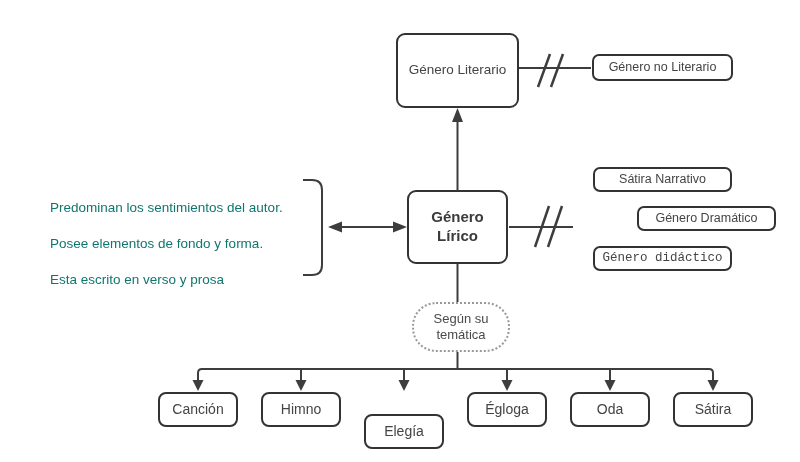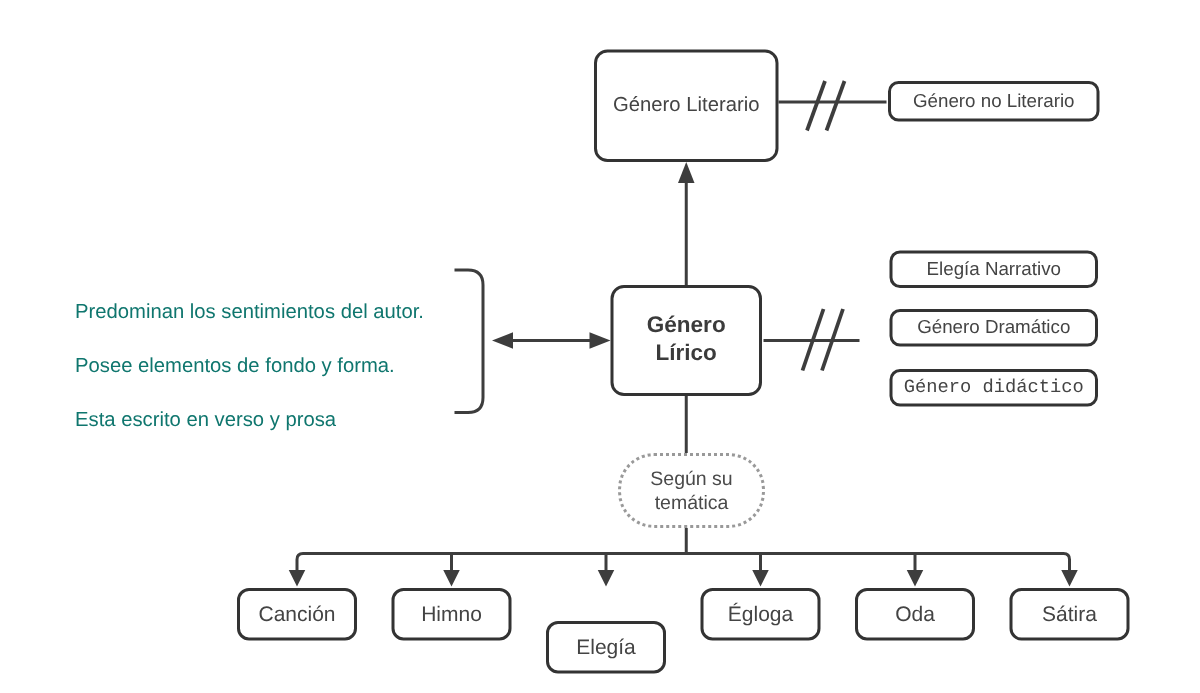--- a/index.html
+++ b/index.html
@@ -50,21 +50,21 @@
     border-radius: 7px; font-size: 12.5px;
   }
   .node-center {
     left: 407px; top: 190px; width: 101px; height: 74px;
     border-radius: 9px; border-width: 2.5px;
     font-weight: bold; font-size: 15px; color: #3b3b3b;
     white-space: pre-line;
   }
   .node-right { left: 593px; width: 139px; height: 25px; border-radius: 7px; font-size: 12.5px; }
   #node-narrativo { top: 167px; }
-  #node-dramatico { top: 206px; }
+  #node-dramatico { top: 206px; margin-left: 44px; }
   #node-didactico { top: 246px; font-family: Liberation Mono, monospace; }
   .node-dotted {
     left: 412px; top: 302px; width: 98px; height: 50px;
     border: 2px dotted var(--dotted);
     border-radius: 24px;
     font-size: 13px; color: #4a4a4a;
     white-space: pre-line;
   }
   .node-bottom { top: 392px; width: 80px; height: 35px; font-size: 14px; }
   #node-cancion { left: 158px; }
@@ -141,21 +141,21 @@
 
   <p id="char-1" class="char-line">Predominan los sentimientos del autor.</p>
   <p id="char-2" class="char-line">Posee elementos de fondo y forma.</p>
   <p id="char-3" class="char-line">Esta escrito en verso y prosa</p>
 
   <div class="node node-main">Género Literario</div>
   <div class="node node-center">Género
 Lírico</div>
   <div class="node node-pill">Género no Literario</div>
 
-  <div id="node-narrativo" class="node node-right">Elegía Narrativo</div>
+  <div id="node-narrativo" class="node node-right">Sátira Narrativo</div>
   <div id="node-dramatico" class="node node-right">Género Dramático</div>
   <div id="node-didactico" class="node node-right">Género didáctico</div>
 
   <div class="node node-dotted">Según su
 temática</div>
 
   <div id="node-cancion" class="node node-bottom">Canción</div>
   <div id="node-himno" class="node node-bottom">Himno</div>
   <div id="node-elegia" class="node node-bottom">Elegía</div>
   <div id="node-egloga" class="node node-bottom">Égloga</div>

